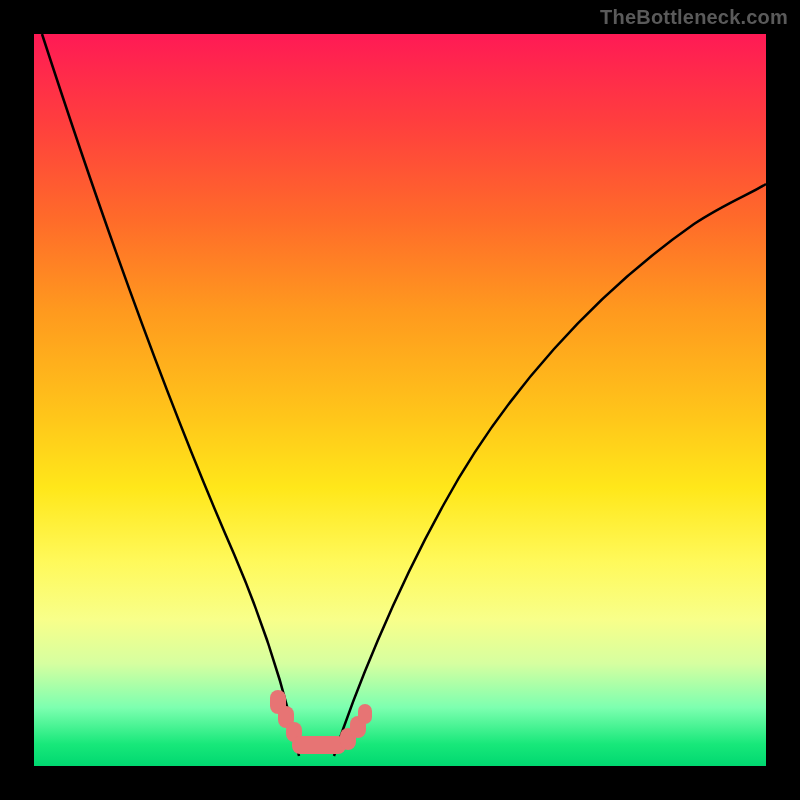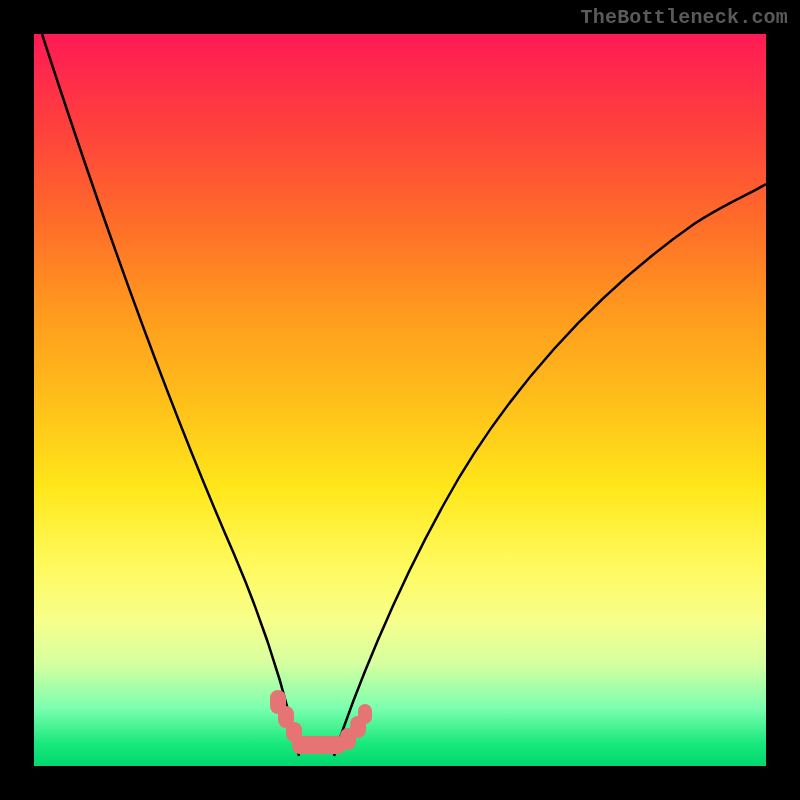--- a/index.html
+++ b/index.html
@@ -9,21 +9,20 @@
     height: 800px;
     background: #000;
     position: relative;
     overflow: hidden;
     font-family: Arial, Helvetica, sans-serif;
   }
   .outer {
     position: absolute;
     inset: 0;
     background: #000;
-    font-family: Liberation Mono, monospace;
   }
   .plot {
     position: absolute;
     left: 34px;
     top: 34px;
     width: 732px;
     height: 732px;
     
     background: linear-gradient(
       to bottom,

